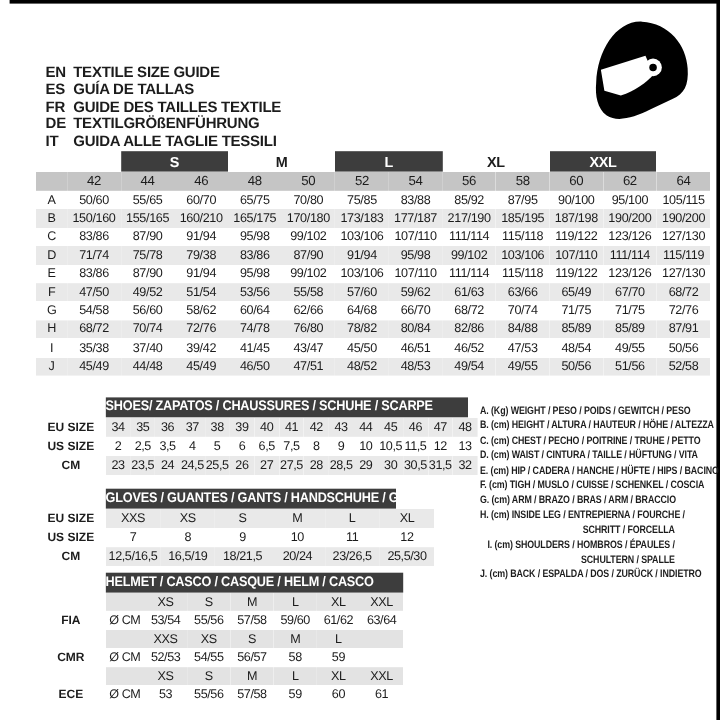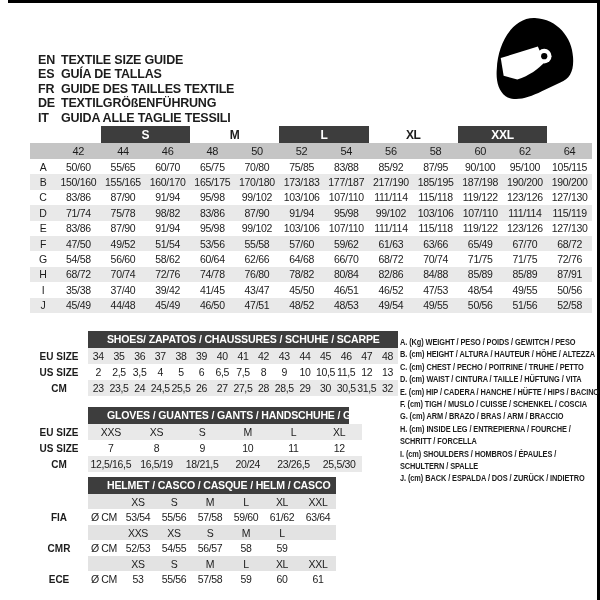--- a/index.html
+++ b/index.html
@@ -25,35 +25,35 @@
   .num-row td{height:16px;background:var(--strip);font-size:11px;}
   .data-row td{height:15.4px;}
   .data-row.stripe td{background:var(--stripe);}
 
   
   .section{position:absolute;left:30px;}
   .sec-table{border-collapse:collapse;table-layout:fixed;font-size:10.5px;letter-spacing:-0.35px;}
   .sec-table td{padding:0;text-align:center;white-space:nowrap;overflow:hidden;height:16px;}
   .bar-cell{text-align:left !important;}
   .bar{background:var(--dark);color:#fff;font-weight:bold;font-size:11.5px;height:17px;
-       line-height:17px;text-align:left;padding-left:19px;}
+       line-height:17px;text-align:left;padding-left:0;}
   .bar span{display:inline-block;transform:scaleX(0.92);transform-origin:0 50%;
             white-space:nowrap;letter-spacing:-0.2px;}
   .sec-label{text-align:center;font-weight:bold;font-size:10px;letter-spacing:0;}
   .shaded{background:var(--stripe);}
   .hshade{background:var(--hshade);}
   .hsize td{height:15px;}
   .hdata td{height:16px;}
 
   .shoes-section{top:331px;}
   .gloves-section{top:407px;}
   .helmet-section{top:477px;}
 
   
-  .legend{position:absolute;left:400px;top:336px;width:198px;font-weight:bold;font-size:9px;}
+  .legend{position:absolute;left:400px;top:336px;width:198px;font-weight:bold;font-size:9px;text-align:right;}
   .legend-line{line-height:12.4px;white-space:nowrap;transform:scaleX(0.82);
                transform-origin:0 50%;letter-spacing:-0.1px;}
 </style>
 </head>
 <body>
 
 <div class="sheet" style="--dark: #3d3d3d; --strip: #c5c5c5; --stripe: #e9e9e9; --hshade: #e3e3e3;">
   <div class="border-top"></div>
   <div class="border-right"></div>
 
@@ -143,21 +143,21 @@
           <td>85/92</td>
           <td>87/95</td>
           <td>90/100</td>
           <td>95/100</td>
           <td>105/115</td>
         </tr>
         <tr class="data-row stripe">
           <td>B</td>
           <td>150/160</td>
           <td>155/165</td>
-          <td>160/170</td>
+          <td>160/210</td>
           <td>165/175</td>
           <td>170/180</td>
           <td>173/183</td>
           <td>177/187</td>
           <td>217/190</td>
           <td>185/195</td>
           <td>187/198</td>
           <td>190/200</td>
           <td>190/200</td>
         </tr>
@@ -173,21 +173,21 @@
           <td>111/114</td>
           <td>115/118</td>
           <td>119/122</td>
           <td>123/126</td>
           <td>127/130</td>
         </tr>
         <tr class="data-row stripe">
           <td>D</td>
           <td>71/74</td>
           <td>75/78</td>
-          <td>98/82</td>
+          <td>79/38</td>
           <td>83/86</td>
           <td>87/90</td>
           <td>91/94</td>
           <td>95/98</td>
           <td>99/102</td>
           <td>103/106</td>
           <td>107/110</td>
           <td>111/114</td>
           <td>115/119</td>
         </tr>

